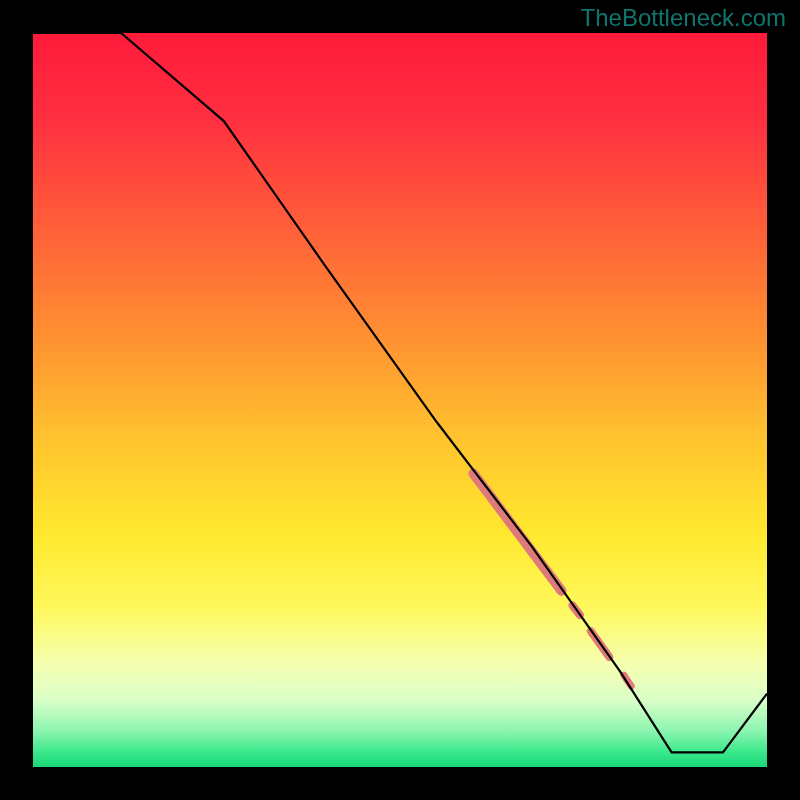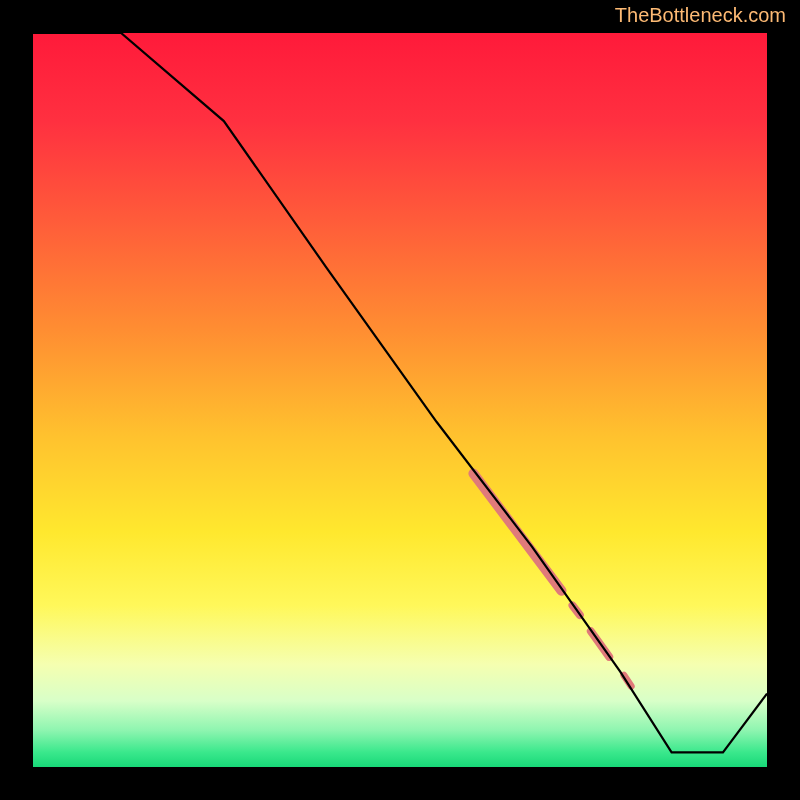--- a/index.html
+++ b/index.html
@@ -8,22 +8,22 @@
     height: 800px;
     background: #000;
     position: relative;
     overflow: hidden;
     font-family: Arial, sans-serif;
   }
   .watermark {
     position: absolute;
     top: 4px;
     right: 14px;
-    color: #fdba74;
-    font-size: 20px;
+    color: #0f766e;
+    font-size: 24px;
     font-weight: normal;
     z-index: 10;
   }
   .plot-area {
     position: absolute;
     left: 33px;
     top: 33px;
     width: 734px;
     height: 734px;
   }

